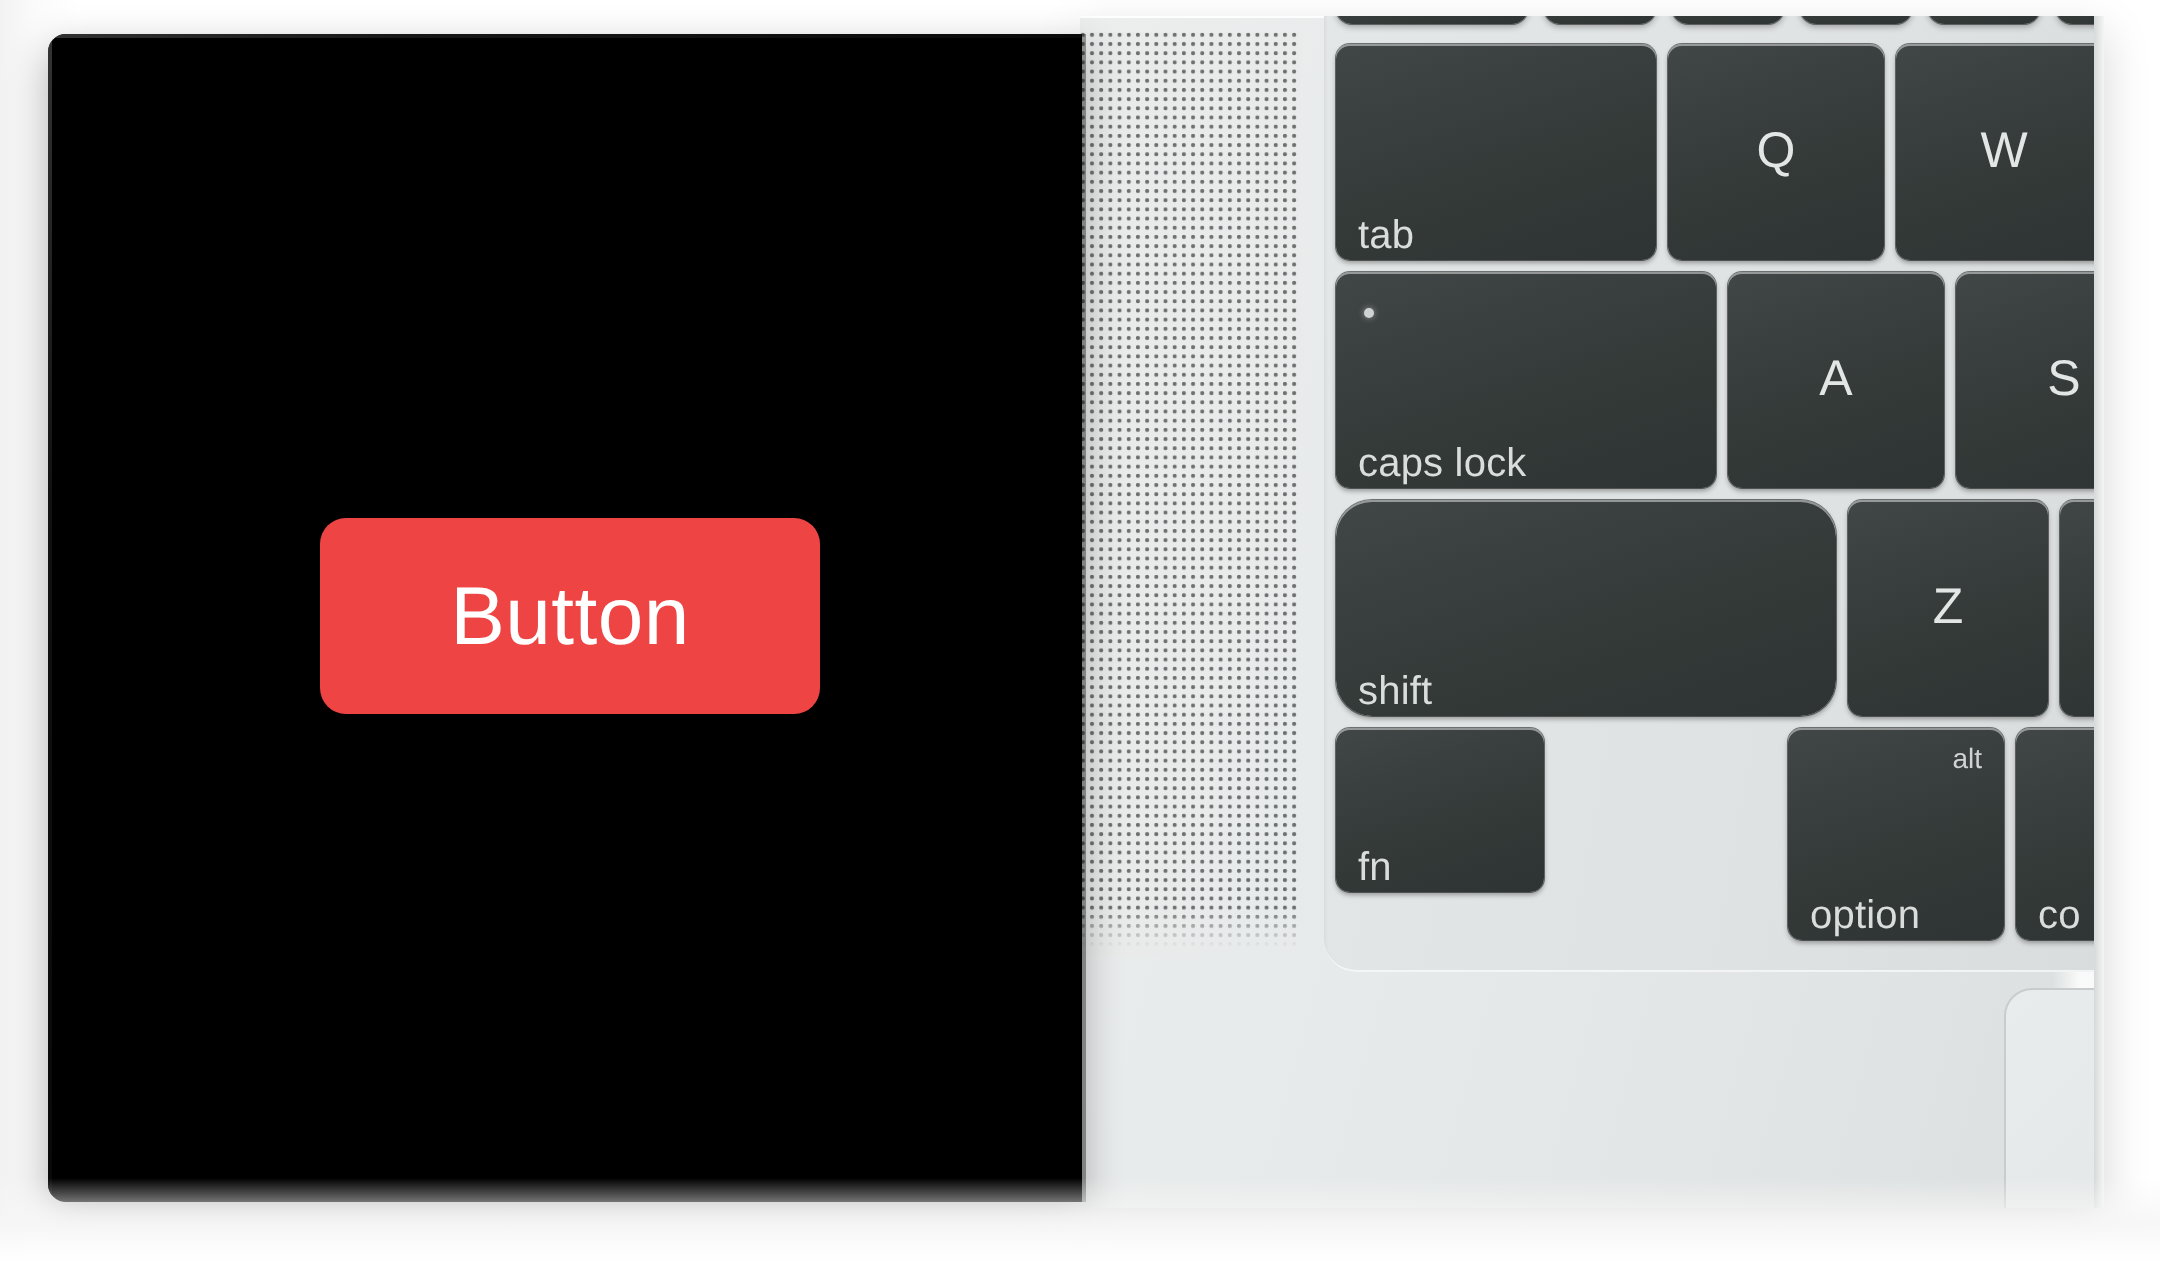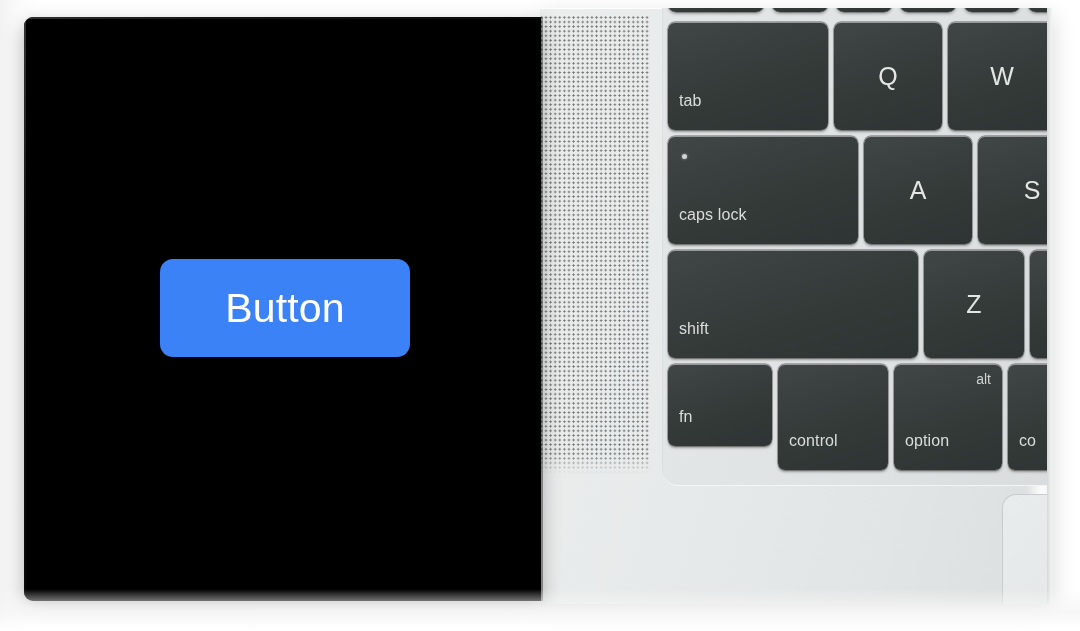--- a/index.html
+++ b/index.html
@@ -108,22 +108,22 @@
     overflow: hidden;
   }
   .key.stub {
     border-radius: 0 0 8px 8px;
     box-shadow: 0 1.5px 3px rgba(0,0,0,0.30),
                 0 0 0 0.5px rgba(20,24,24,0.5);
   }
   .key .lbl-bl {
     position: absolute;
     left: 11px;
-    bottom: 20px;
-    font-size: 16px;
+    bottom: 0;
+    font-size: 20px;
     letter-spacing: 0.1px;
     color: #d9dddc;
     white-space: nowrap;
   }
   .key .lbl-tr {
     position: absolute;
     right: 11px;
     top: 7px;
     font-size: 14px;
     color: #cfd3d2;
@@ -251,49 +251,46 @@
         <div class="key" style="left: 6px; top: 134px; width: 190px; height: 108px;">
           <span class="dot"></span>
           <span class="lbl-bl">caps lock</span>
         </div>
         <div class="key" style="left: 202px; top: 134px; width: 108px; height: 108px;">
           <span class="lbl-c">A</span>
         </div>
         <div class="key" style="left: 316px; top: 134px; width: 108px; height: 108px;">
           <span class="lbl-c">S</span>
         </div>
-        <div class="key" style="left: 6px; top: 248px; width: 250px; height: 108px;">
+        <div class="key" style="left: 6px; top: 248px; width: 250px; height: 108px; border-radius: 18px;">
           <span class="lbl-bl">shift</span>
         </div>
         <div class="key" style="left: 262px; top: 248px; width: 100px; height: 108px;">
           <span class="lbl-c">Z</span>
         </div>
         <div class="key" style="left: 368px; top: 248px; width: 60px; height: 108px;"></div>
         <div class="key" style="left: 6px; top: 362px; width: 104px; height: 82px;">
           <span class="lbl-bl">fn</span>
         </div>
-        <div class="key" style="left: 116px; top: 362px; width: 110px; height: 106px;">
-          <span class="lbl-bl">control</span>
-        </div>
         <div class="key" style="left: 232px; top: 362px; width: 108px; height: 106px;">
           <span class="lbl-tr">alt</span>
           <span class="lbl-bl">option</span>
         </div>
         <div class="key" style="left: 346px; top: 362px; width: 82px; height: 106px;">
           <span class="lbl-bl">co</span>
         </div>
       </div>
 
     <div id="trackpad"></div>
 
     <div id="deck-edge"></div>
   </div>
 
   <div id="screen" style="background: rgb(0, 0, 0);">
     <div id="screen-bezel-top"></div>
     <div id="screen-bezel-left"></div>
 
-    <button id="ui-button" style="background: #3b82f6; color: rgb(255, 255, 255);">Button</button>
+    <button id="ui-button" style="background: #ef4444; color: rgb(255, 255, 255);">Button</button>
   </div>
 
   <div class="ambient-bottom"></div>
 
 </div>
 
 </body></html>

